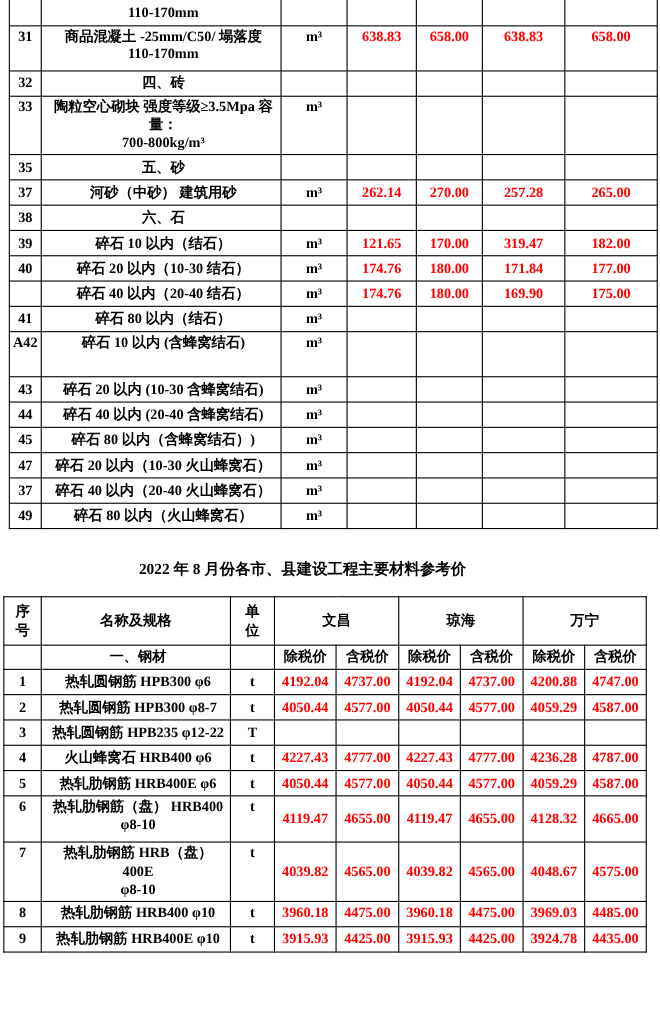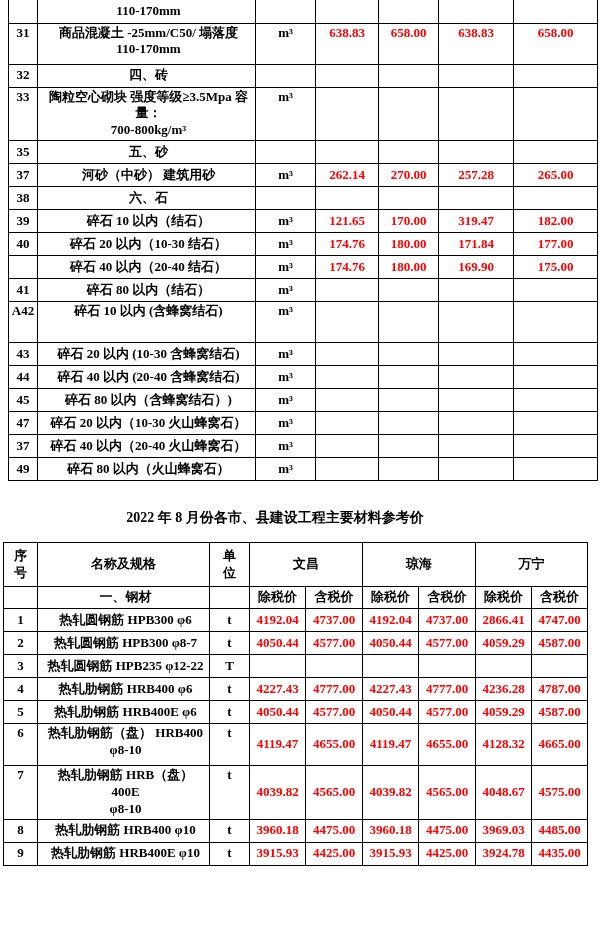--- a/index.html
+++ b/index.html
@@ -259,21 +259,21 @@
       </tbody>
       <tbody id="t2-body">
         <tr style="height: 23px;">
           <td class="seq">1</td>
           <td class="name">热轧圆钢筋 HPB300 φ6</td>
           <td class="u">t</td>
           <td class="val">4192.04</td>
           <td class="val">4737.00</td>
           <td class="val">4192.04</td>
           <td class="val">4737.00</td>
-          <td class="val">2866.41</td>
+          <td class="val">4200.88</td>
           <td class="val">4747.00</td>
         </tr>
         <tr style="height: 23px;">
           <td class="seq">2</td>
           <td class="name">热轧圆钢筋 HPB300 φ8-7</td>
           <td class="u">t</td>
           <td class="val">4050.44</td>
           <td class="val">4577.00</td>
           <td class="val">4050.44</td>
           <td class="val">4577.00</td>
@@ -286,21 +286,21 @@
           <td class="u">T</td>
           <td class="val"></td>
           <td class="val"></td>
           <td class="val"></td>
           <td class="val"></td>
           <td class="val"></td>
           <td class="val"></td>
         </tr>
         <tr style="height: 23px;">
           <td class="seq">4</td>
-          <td class="name">热轧肋钢筋 HRB400 φ6</td>
+          <td class="name">火山蜂窝石 HRB400 φ6</td>
           <td class="u">t</td>
           <td class="val">4227.43</td>
           <td class="val">4777.00</td>
           <td class="val">4227.43</td>
           <td class="val">4777.00</td>
           <td class="val">4236.28</td>
           <td class="val">4787.00</td>
         </tr>
         <tr style="height: 23px;">
           <td class="seq">5</td>

